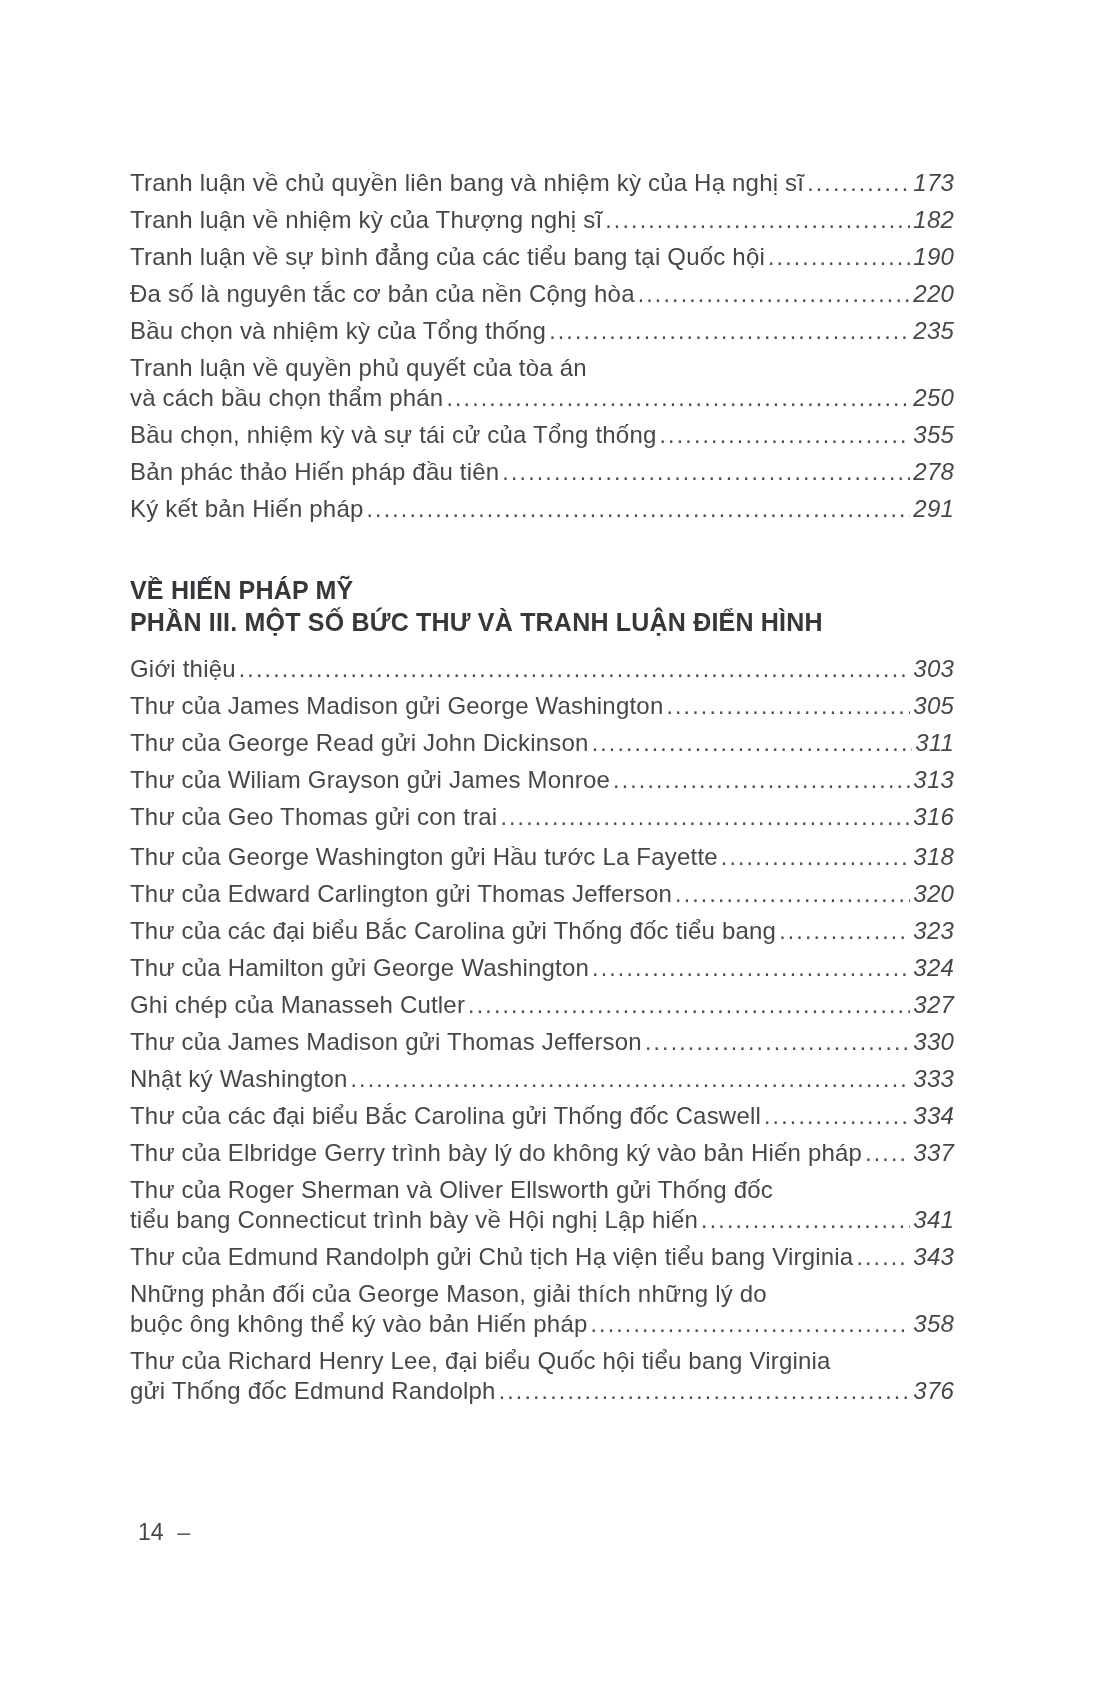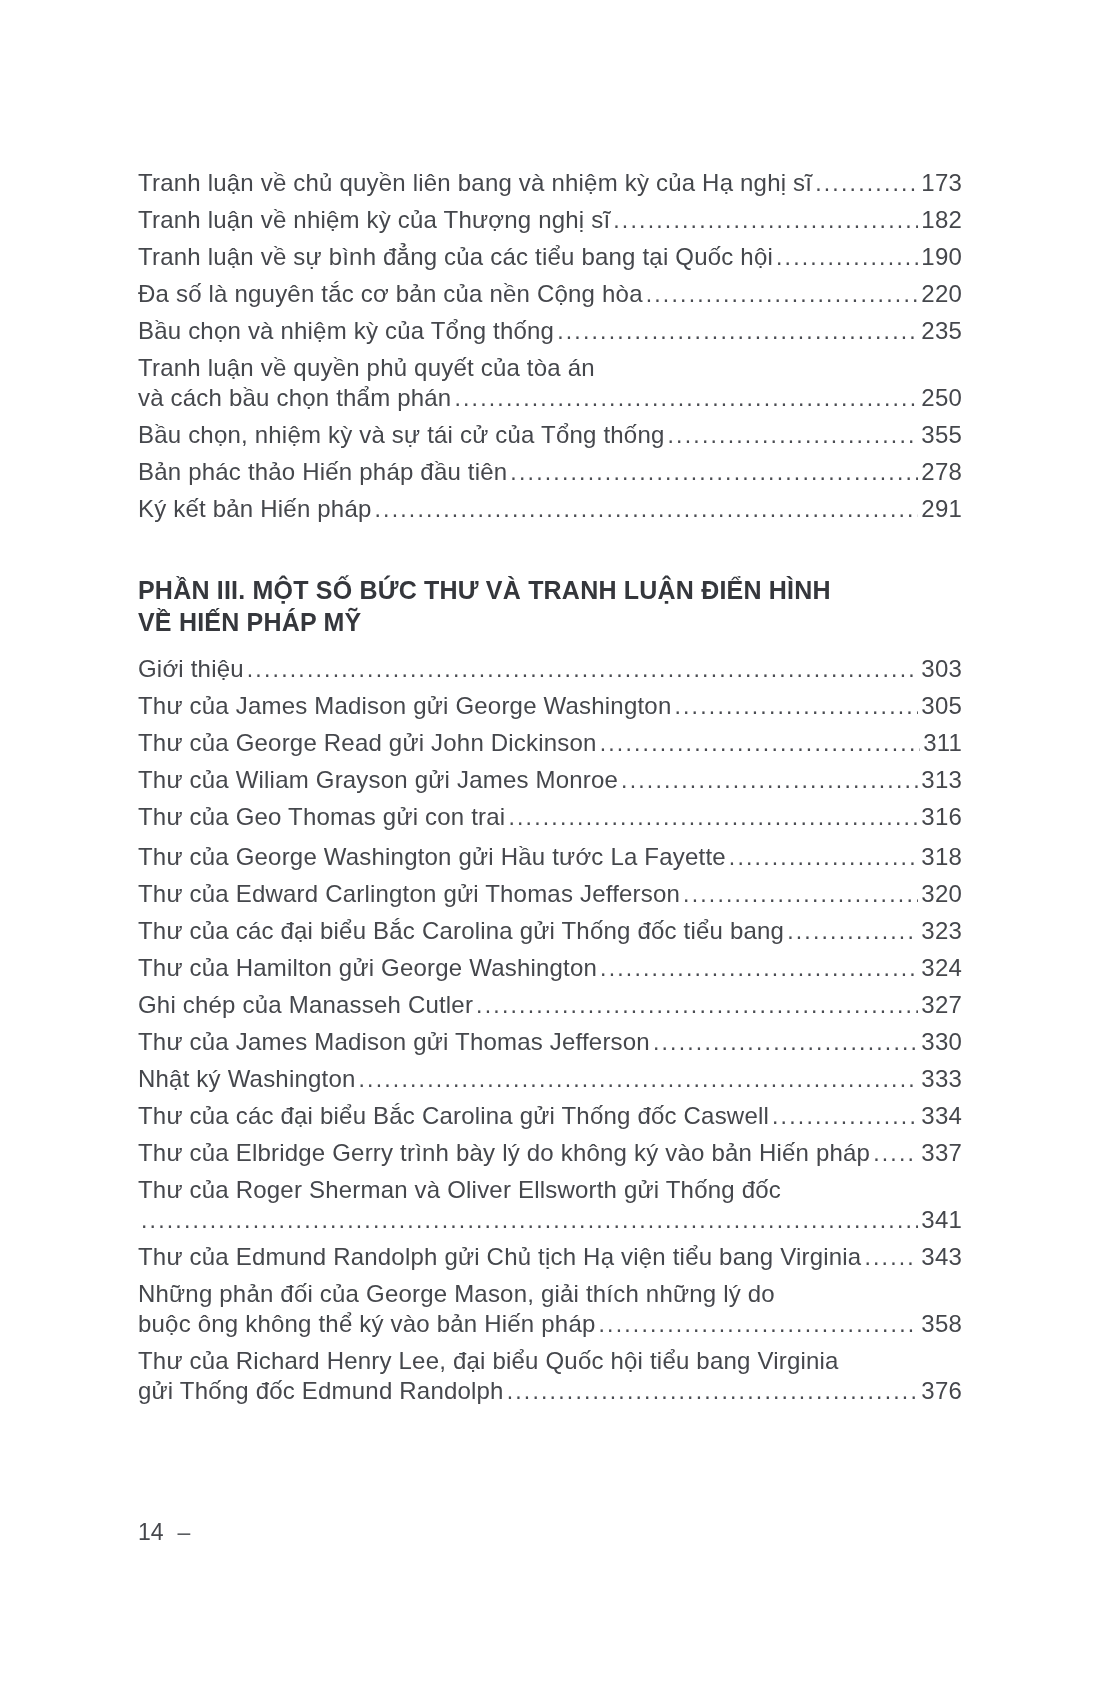--- a/index.html
+++ b/index.html
@@ -11,21 +11,21 @@
     position: relative;
     width: 1100px;
     height: 1700px;
     background: #ffffff;
     font-family: "Liberation Sans", "DejaVu Sans", sans-serif;
     color: #45474c;
     overflow: hidden;
   }
   .toc {
     position: absolute;
-    left: 138px;
+    left: 130px;
     top: 168px;
     width: 824px;
   }
   .toc-section { }
   .toc-entry {
     margin-bottom: 7px;
   }
   .entry-line,
   .entry-last-line {
     font-size: 24px;
@@ -50,20 +50,21 @@
   }
   .leader::after {
     content: "....................................................................................................................................................";
     letter-spacing: 2.2px;
     font-size: 23px;
   }
   .entry-page {
     flex: 0 0 auto;
     text-align: center;
     padding-left: 1px;
+    font-style: italic;
   }
   .section-heading {
     margin: 50px 0 16px 0;
     font-size: 25px;
     line-height: 32px;
     font-weight: bold;
     color: #35373c;
     letter-spacing: 0.2px;
   }
   
@@ -166,22 +167,22 @@
     <div class="entry-extra-lines"></div>
     <div class="entry-last-line">
       <span class="entry-title">Ký kết bản Hiến pháp</span>
       <span class="leader"></span>
       <span class="entry-page">291</span>
     </div>
   </div>
 </div>
 
     <div class="section-heading">
+      <div>VỀ HIẾN PHÁP MỸ</div>
       <div>PHẦN III. MỘT SỐ BỨC THƯ VÀ TRANH LUẬN ĐIỂN HÌNH</div>
-      <div>VỀ HIẾN PHÁP MỸ</div>
     </div>
 
     <div class="toc-section" id="section2">
   <div class="toc-entry">
     <div class="entry-extra-lines"></div>
     <div class="entry-last-line">
       <span class="entry-title">Giới thiệu</span>
       <span class="leader"></span>
       <span class="entry-page">303</span>
     </div>
@@ -302,20 +303,21 @@
       <span class="leader"></span>
       <span class="entry-page">337</span>
     </div>
   </div>
 
   <div class="toc-entry">
     <div class="entry-extra-lines">
             <div class="entry-line">Thư của Roger Sherman và Oliver Ellsworth gửi Thống đốc</div>
           </div>
     <div class="entry-last-line">
+      <span class="entry-title">tiểu bang Connecticut trình bày về Hội nghị Lập hiến</span>
       <span class="leader"></span>
       <span class="entry-page">341</span>
     </div>
   </div>
 
   <div class="toc-entry">
     <div class="entry-extra-lines"></div>
     <div class="entry-last-line">
       <span class="entry-title">Thư của Edmund Randolph gửi Chủ tịch Hạ viện tiểu bang Virginia</span>
       <span class="leader"></span>

